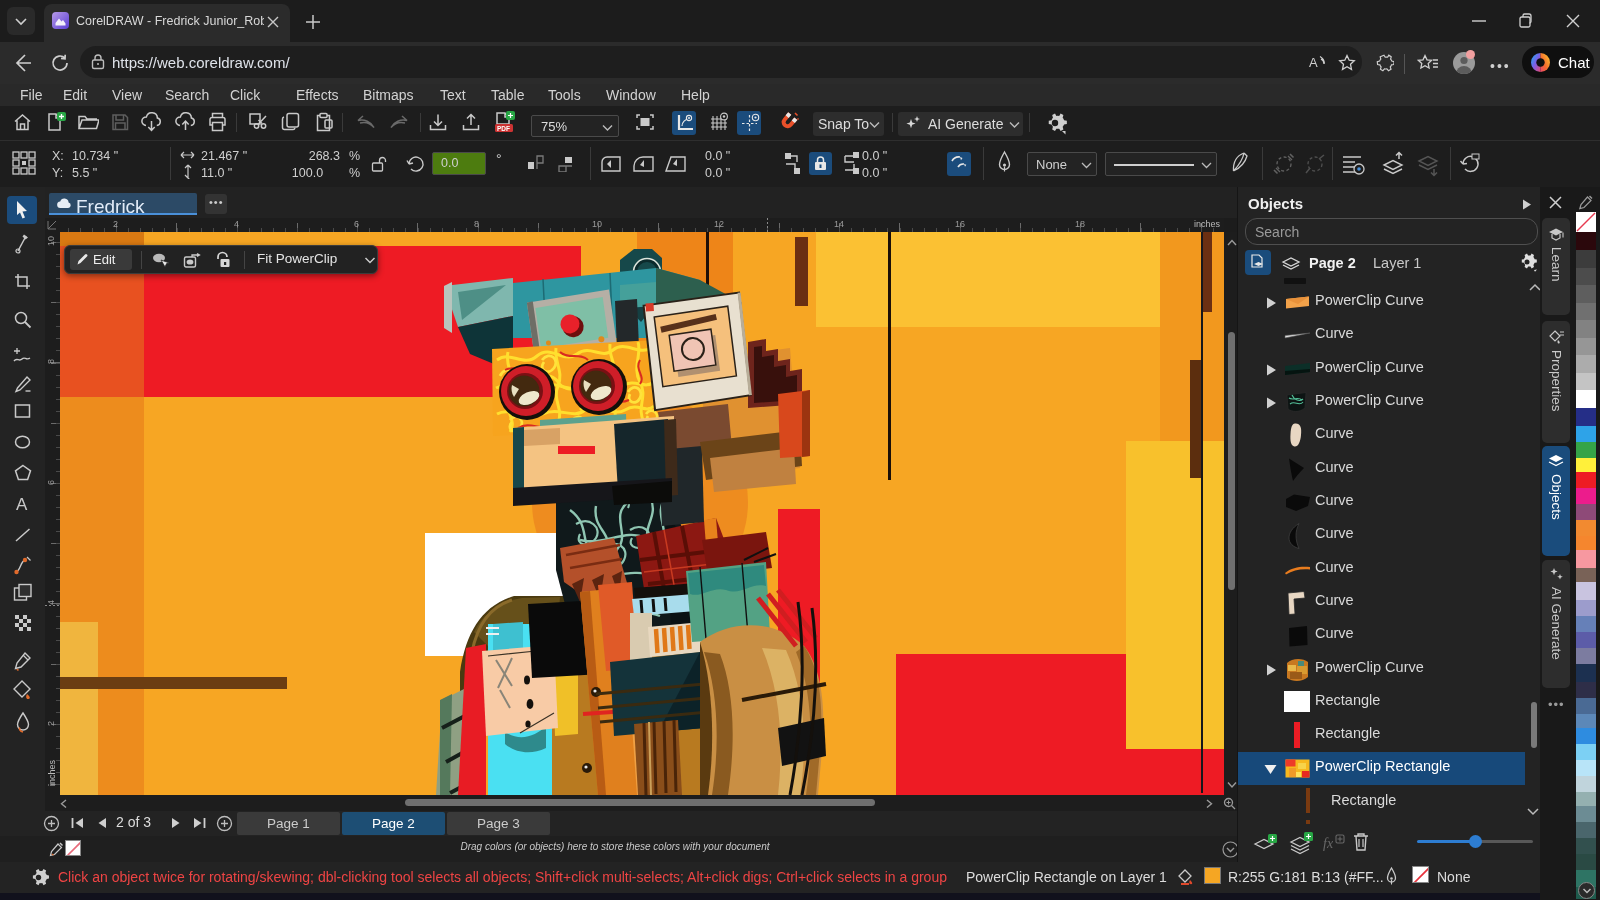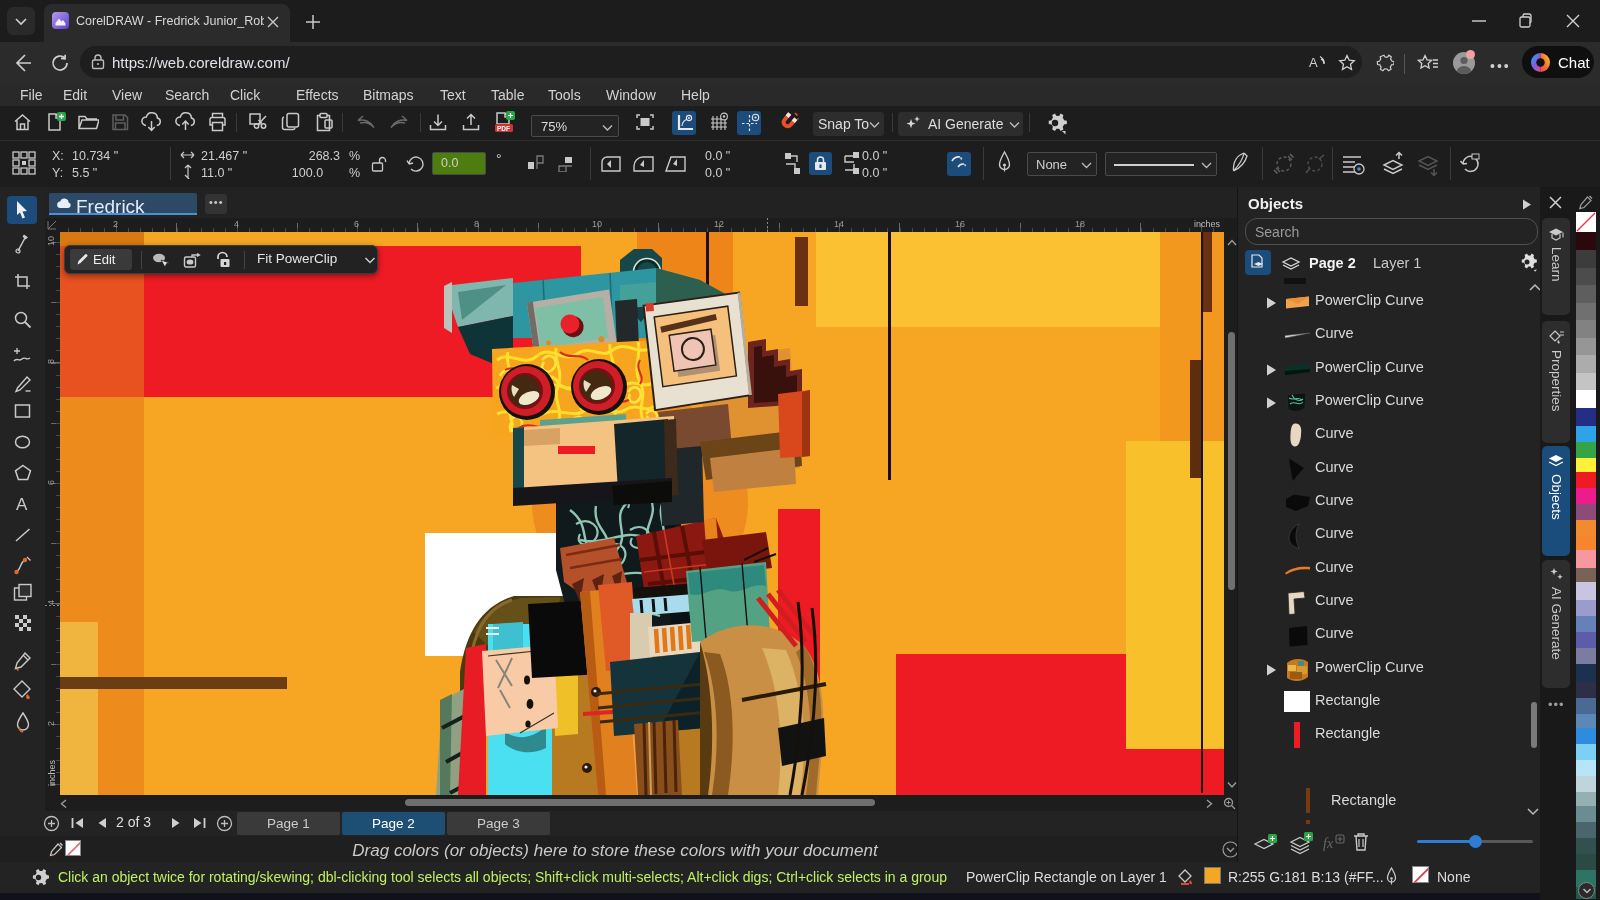--- a/index.html
+++ b/index.html
@@ -799,32 +799,32 @@
     <svg class="abs" style="left:48px;top:5px;" width="16" height="17">
         <path d="M10 3 l3.5 3.5 -7 7 -4 1 1 -4 Z" stroke="#c9c9c9" stroke-width="1.2" fill="none"></path>
         <path d="M3.5 13 c1.5 -1 3 0.5 1.5 1.8 Z" fill="#e06a2b"></path>
         <path d="M12 2 l2.5 2.5" stroke="#c9c9c9" stroke-width="1.4"></path>
       </svg>
     <div class="abs" style="left:65px;top:4px;width:16px;height:16px;background:#fff;border:1px solid #888;overflow:hidden;">
         <svg width="16" height="16">
           <path d="M15 1 L1 15" stroke="#e86a7a" stroke-width="1.6"></path>
         </svg>
       </div>
-    <div class="abs" style="left:0;top:5px;width:1230px;text-align:center;font-size:17px;font-style:italic;color:#c9c9c9;">Drag colors (or objects) here to store these colors with your document</div>
+    <div class="abs" style="left:0;top:5px;width:1230px;text-align:center;font-size:10px;font-style:italic;color:#c9c9c9;">Drag colors (or objects) here to store these colors with your document</div>
     <svg class="abs" style="left:1222px;top:5px;" width="17" height="17">
         <circle cx="8.5" cy="8.5" r="7.5" stroke="#9a9a9a" stroke-width="1.2" fill="none"></circle>
         <path d="M5 7 l3.5 3.5 L12 7" stroke="#9a9a9a" stroke-width="1.4" fill="none"></path>
       </svg>
   </div>
   <div class="row" style="top:862px;height:31px;background:#232323;" id="statusrow">
     <svg class="abs" style="left:28px;top:5px;" width="21" height="21">
         <path d="M10.5 2 l1.2 2.1 a6.5 6.5 0 0 1 2.6 0 l1.2 -2.1 2.6 1.5 -0.7 2.4 a6.5 6.5 0 0 1 1.3 2.2 l2.4 0.5 0 3 -2.4 0.5 a6.5 6.5 0 0 1 -1.3 2.2 l0.7 2.4 -2.6 1.5 -1.2 -2.1 a6.5 6.5 0 0 1 -2.6 0 l-1.2 2.1 -2.6 -1.5 0.7 -2.4 a6.5 6.5 0 0 1 -1.3 -2.2 l-2.4 -0.5 0 -3 2.4 -0.5 a6.5 6.5 0 0 1 1.3 -2.2 l-0.7 -2.4 Z" fill="#cfcfcf"></path>
         <circle cx="10.5" cy="10.5" r="2.7" fill="#232323"></circle>
       </svg>
-    <span class="abs" style="left:58px;top:7px;font-size:14px;color:#bef264;">Click an object twice for rotating/skewing; dbl-clicking tool selects all objects; Shift+click multi-selects; Alt+click digs; Ctrl+click selects in a group</span>
+    <span class="abs" style="left:58px;top:7px;font-size:14px;color:#ef4444;">Click an object twice for rotating/skewing; dbl-clicking tool selects all objects; Shift+click multi-selects; Alt+click digs; Ctrl+click selects in a group</span>
     <span class="abs" style="left:966px;top:7px;font-size:14px;color:#dcdcdc;">PowerClip Rectangle on Layer 1</span>
     <svg class="abs" style="left:1176px;top:6px;" width="20" height="19">
         <path d="M9 2 L15 8 L9 14 L3 8 Z" stroke="#c9c9c9" stroke-width="1.3" fill="none"></path>
         <path d="M14 12 c2 2 3.2 3.8 1.2 4.2 s-2.6 -2 -1.2 -4.2 Z" fill="#e0492b"></path>
         <path d="M5 16 h8" stroke="#e0492b" stroke-width="2"></path>
       </svg>
     <div class="abs" style="left:1204px;top:5px;width:17px;height:17px;background:#f5a623;border:1px solid #777;"></div>
     <span class="abs" style="left:1228px;top:7px;font-size:14px;color:#dcdcdc;">R:255 G:181 B:13 (#FF...</span>
     <svg class="abs" style="left:1384px;top:4px;" width="15" height="22">
         <path d="M7.5 2 C4.5 7 3.5 9.5 3.5 12 a4 4 0 0 0 8 0 C11.5 9.5 10.5 7 7.5 2 Z" fill="none" stroke="#c9c9c9" stroke-width="1.3"></path>
@@ -959,20 +959,34 @@
           </svg>
         <span class="abs" style="left:77px;top:6px;">PowerClip Curve</span>
       </div>
       <div class="abs" style="left:0;top:410px;width:303px;height:33px;">
         <div class="abs" style="left:46px;top:5px;width:26px;height:21px;background:#fff;"></div>
         <span class="abs" style="left:77px;top:6px;">Rectangle</span>
       </div>
       <div class="abs" style="left:0;top:443px;width:303px;height:33px;">
         <div class="abs" style="left:56px;top:3px;width:6px;height:26px;background:#ec1c24;"></div>
         <span class="abs" style="left:77px;top:6px;">Rectangle</span>
+      </div>
+      <div class="abs" style="left:0;top:476px;width:287px;height:33px;background:#17497a;">
+        <svg class="abs" style="left:25px;top:11px;" width="15" height="13">
+            <path d="M1.5 2 L13.5 2 L7.5 11 Z" fill="#f0f0f0"></path>
+          </svg>
+        <svg class="abs" style="left:46px;top:6px;" width="27" height="21">
+            <rect x="1.5" y="1.5" width="24" height="18" fill="#f6b81e"></rect>
+            <path d="M1.5 1.5 h10 v7 h-10 Z" fill="#ee3a28"></path>
+            <path d="M14 5 h8 v6 h-8 Z" fill="#f6d34a"></path>
+            <path d="M5 10 h7 v9 H5 Z" fill="#f09a28"></path>
+            <path d="M18 13 h7.5 v6.5 H18 Z" fill="#e82a20"></path>
+            <path d="M12 14 h5 v5 h-5 Z" fill="#ffe25a"></path>
+          </svg>
+        <span class="abs" style="left:77px;top:6px;color:#fff;">PowerClip Rectangle</span>
       </div>
       <div class="abs" style="left:0;top:510px;width:303px;height:33px;">
         <div class="abs" style="left:68px;top:2px;width:4px;height:25px;background:#7a3a10;"></div>
         <span class="abs" style="left:93px;top:6px;">Rectangle</span>
       </div>
       <div class="abs" style="left:68px;top:544px;width:4px;height:4px;background:#7a3a10;"></div>
     </div>
     <svg class="abs" style="left:290px;top:95px;" width="14" height="10">
         <path d="M2 8 l5 -5 5 5" stroke="#bbb" stroke-width="1.5" fill="none"></path>
       </svg>

